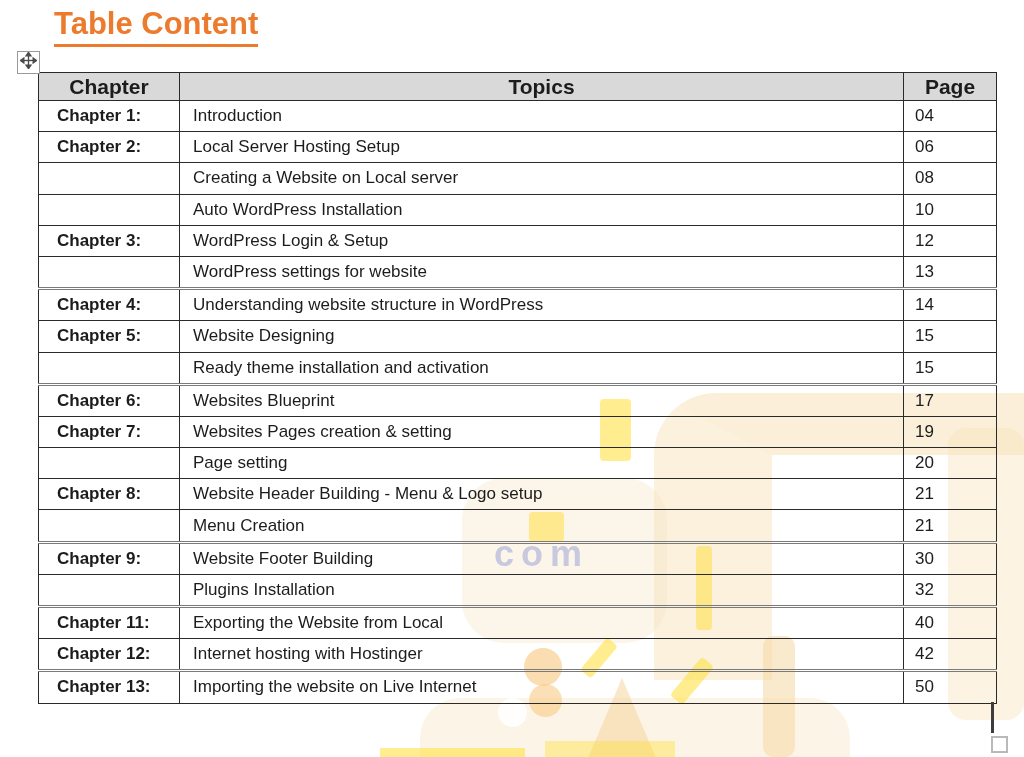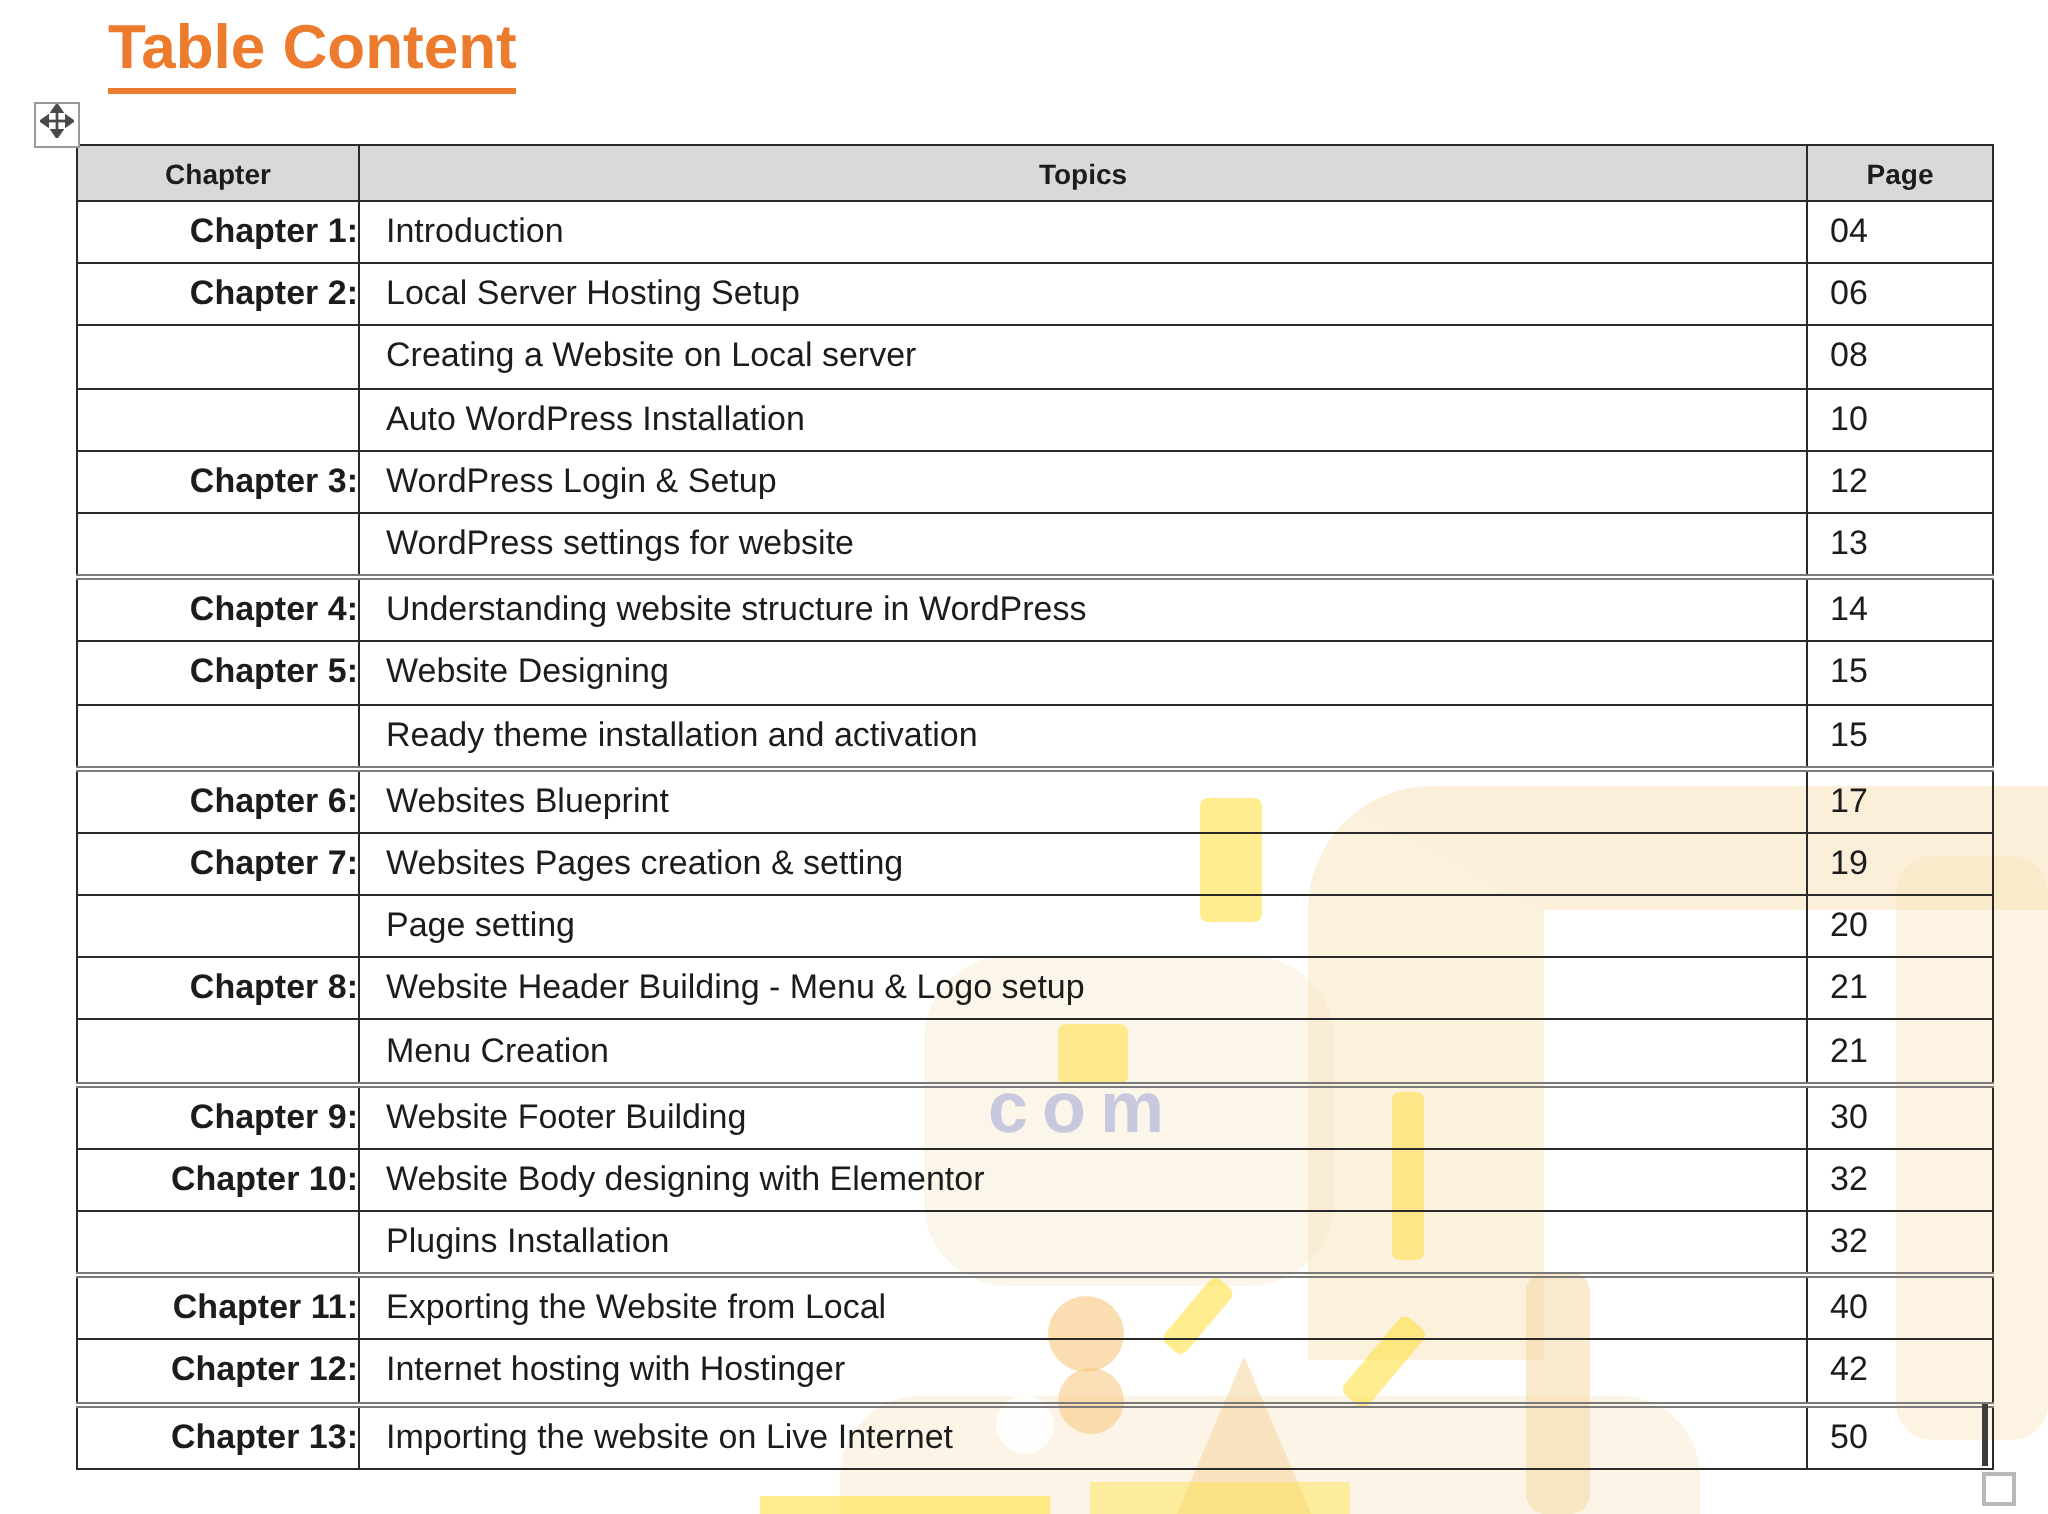--- a/index.html
+++ b/index.html
@@ -86,23 +86,23 @@
     height: 30.2px;
     vertical-align: middle;
     background: transparent;
     overflow: hidden; white-space: nowrap;
   }
   .toc-table th {
     height: 27px;
     background: #D9D9D9;
     font-weight: bold;
     text-align: center;
-    font-size: 14px;
-  }
-  .toc-table td.cell-chapter { font-weight: bold; padding-left: 0; text-align: right; }
+    font-size: 21px;
+  }
+  .toc-table td.cell-chapter { font-weight: bold; padding-left: 18px; }
   .toc-table td.cell-topic   { padding-left: 13px; }
   .toc-table td.cell-page    { padding-left: 11px; }
   .toc-table tr.thick-top td { border-top: 3px double #7a7a7a; }
 
   
   .move-handle {
     position: absolute; left: 17px; top: 51px;
     width: 21px; height: 21px;
     border: 1px solid #9a9a9a; background: #fff;
     display: flex; align-items: center; justify-content: center;
@@ -245,25 +245,20 @@
       <td class="cell-chapter"></td>
       <td class="cell-topic">Menu Creation</td>
       <td class="cell-page">21</td>
     </tr>
         <tr class="thick-top">
       <td class="cell-chapter">Chapter 9:</td>
       <td class="cell-topic">Website Footer Building</td>
       <td class="cell-page">30</td>
     </tr>
         <tr>
-      <td class="cell-chapter">Chapter 10:</td>
-      <td class="cell-topic">Website Body designing with Elementor</td>
-      <td class="cell-page">32</td>
-    </tr>
-        <tr>
       <td class="cell-chapter"></td>
       <td class="cell-topic">Plugins Installation</td>
       <td class="cell-page">32</td>
     </tr>
         <tr class="thick-top">
       <td class="cell-chapter">Chapter 11:</td>
       <td class="cell-topic">Exporting the Website from Local</td>
       <td class="cell-page">40</td>
     </tr>
         <tr>

